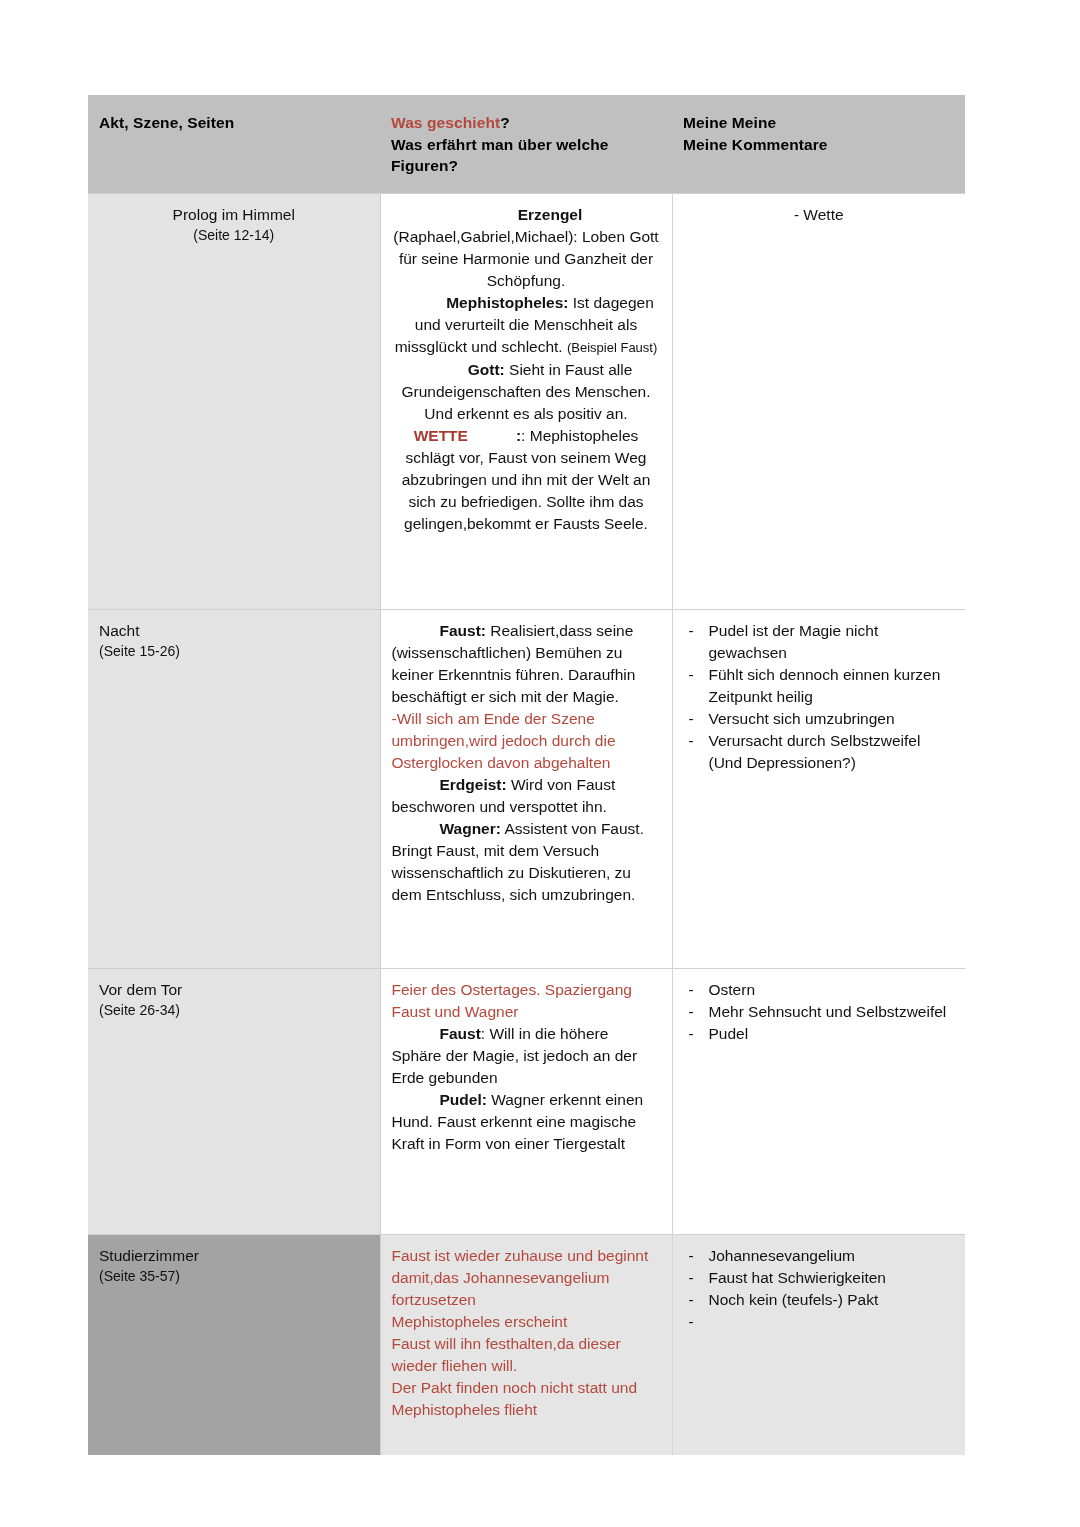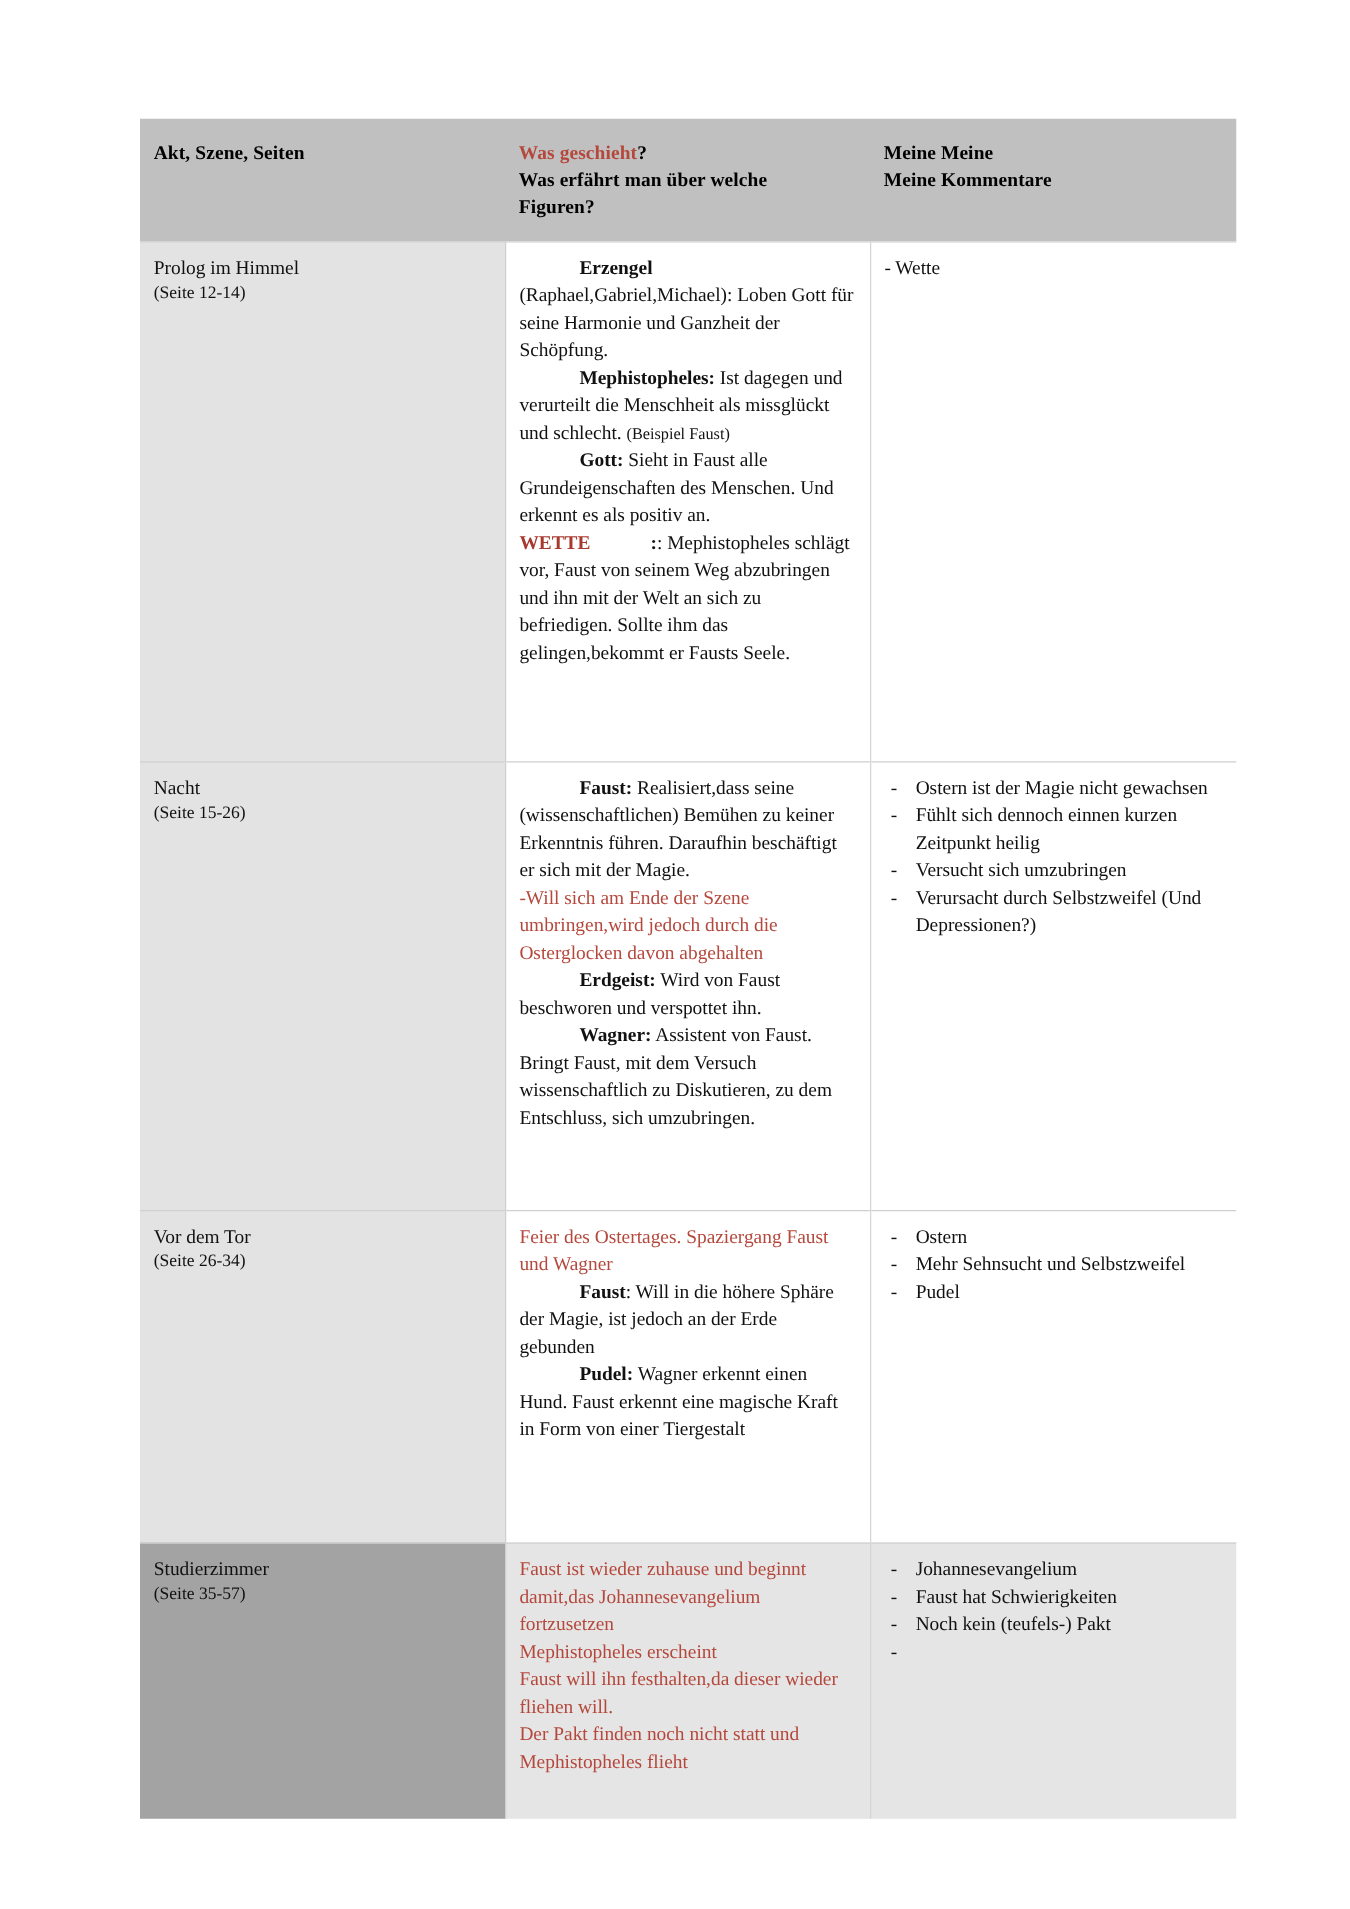--- a/index.html
+++ b/index.html
@@ -17,24 +17,23 @@
   .page {
     position: relative;
     width: 1080px;
     height: 1527px;
     background: #ffffff;
     overflow: hidden;
   }
 
   .table-wrap {
     position: absolute;
-    left: 112px;
+    left: 88px;
     top: 95px;
     width: 877px;
-    font-family: Liberation Serif, serif;
   }
 
   table.notes {
     width: 877px;
     border-collapse: collapse;
     table-layout: fixed;
   }
 
   table.notes col.c1 { width: 292px; }
   table.notes col.c2 { width: 292px; }
@@ -70,21 +69,21 @@
     background: #e3e3e3;
     border-right: 1px solid #cfcfcf;
   }
   tbody tr.shaded td {
     background: #e5e5e5;
   }
   tbody tr.shaded td.col-scene {
     background: #a3a3a3;
   }
 
-  tbody tr.r1 td { height: 395px; }
+  tbody tr.r1 td { height: 395px; text-align: center; }
   tbody tr.r2 td { height: 338px; }
   tbody tr.r3 td { height: 245px; }
   tbody tr.r4 td { height: 200px; }
 
   .scene-title {
     font-size: 15.5px;
     line-height: 21px;
     color: #111111;
     display: block;
   }
@@ -176,21 +175,21 @@
             <span class="scene-pages">(Seite 15-26)</span>
           </td>
           <td class="col-content">
             <p class="para"><span class="b">Faust:</span><span> Realisiert,dass seine (wissenschaftlichen) Bemühen zu keiner Erkenntnis führen. Daraufhin beschäftigt er sich mit der Magie.</span></p>
             <p class="para red">-Will sich am Ende der Szene umbringen,wird jedoch durch die Osterglocken davon abgehalten</p>
             <p class="para"><span class="b">Erdgeist:</span><span> Wird von Faust beschworen und verspottet ihn.</span></p>
             <p class="para"><span class="b">Wagner:</span><span> Assistent von Faust. Bringt Faust, mit dem Versuch wissenschaftlich zu Diskutieren, zu dem Entschluss, sich umzubringen.</span></p>
           </td>
           <td class="col-comments">
             <ul class="dashlist">
-              <li>Ostern ist der Magie nicht gewachsen</li>
+              <li>Pudel ist der Magie nicht gewachsen</li>
               <li>Fühlt sich dennoch einnen kurzen Zeitpunkt heilig</li>
               <li>Versucht sich umzubringen</li>
               <li>Verursacht durch Selbstzweifel (Und Depressionen?)</li>
             </ul>
           </td>
         </tr>
 
         <tr class="r3">
           <td class="col-scene">
             <span class="scene-title">Vor dem Tor</span>

